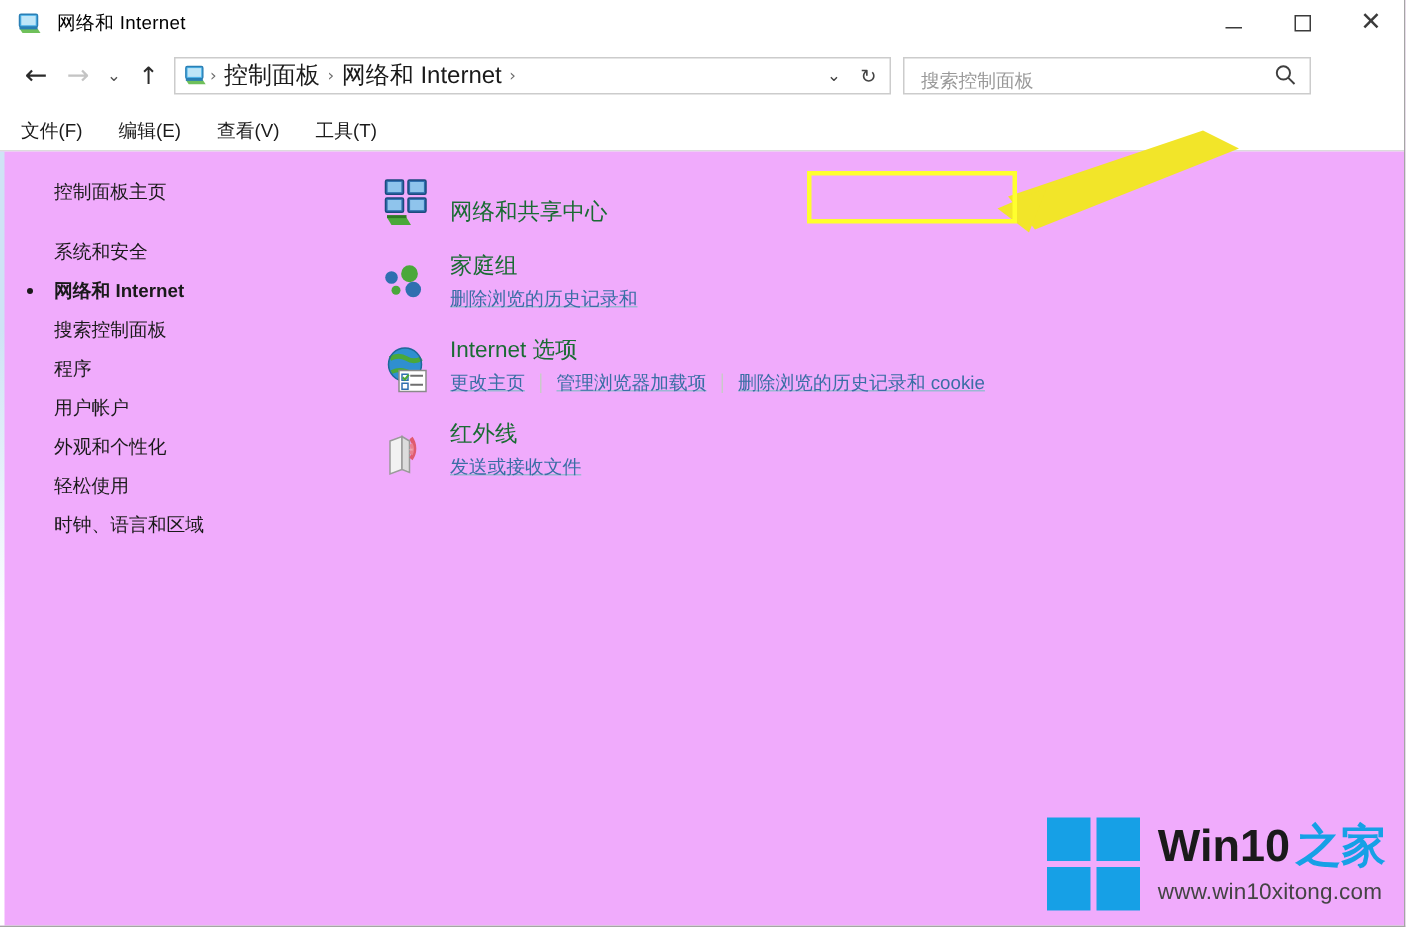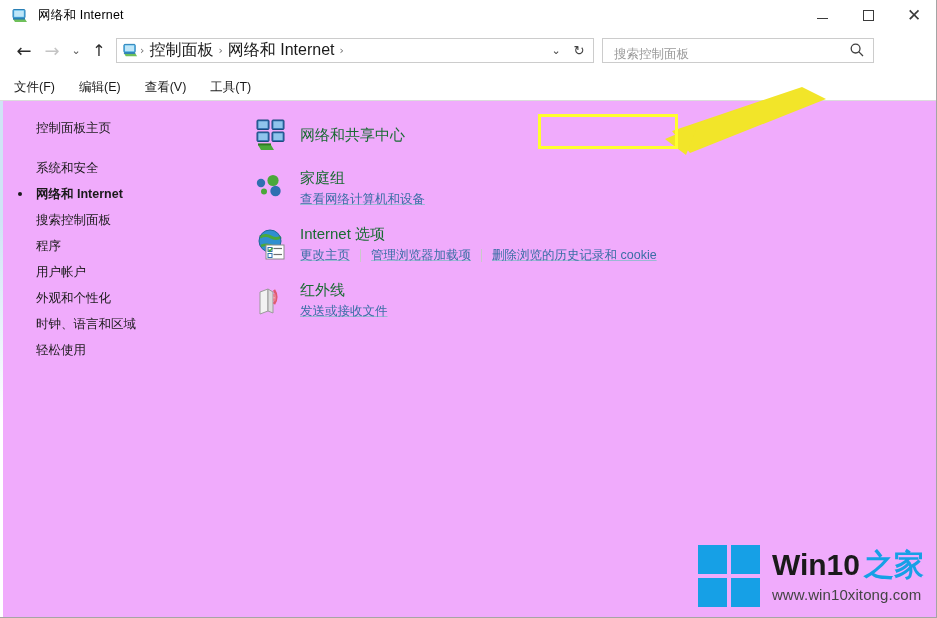--- a/index.html
+++ b/index.html
@@ -162,21 +162,21 @@
     width: 4px; height: 4px; border-radius: 50%;
     background: #1a1a1a;
   }
   #side-gap { height: 14px; }
 
   
   #main {
     flex: 1; padding-top: 14px; position: relative;
   }
   .category {
-    display: flex; align-items: center;
+    display: flex; align-items: flex-end;
     padding: 0 0 14px 15px;
     position: relative;
   }
   .cat-icon {
     width: 34px; height: 34px; flex: none;
     margin-top: 3px; position: relative;
   }
   .cat-body { margin-left: 11px; padding-top: 1px; }
   .cat-title {
     font-size: 15px; color: #1a6b33;
@@ -317,22 +317,22 @@
 
     <div id="sidebar">
       <div class="side-item link">控制面板主页</div>
       <div id="side-gap"></div>
       <div class="side-item link">系统和安全</div>
       <div class="side-item active">网络和 Internet</div>
       <div class="side-item link">搜索控制面板</div>
       <div class="side-item link">程序</div>
       <div class="side-item link">用户帐户</div>
       <div class="side-item link">外观和个性化</div>
+      <div class="side-item link">轻松使用</div>
       <div class="side-item link">时钟、语言和区域</div>
-      <div class="side-item link">轻松使用</div>
     </div>
 
     <div id="main">
 
       <div class="category">
         <div class="cat-icon">
           <svg width="34" height="34" viewBox="0 0 34 34">
             <g>
               <rect x="2" y="2" width="12" height="9.5" rx="1" fill="#2f6fb0" stroke="#1c4a7d" stroke-width="1"></rect>
               <rect x="3.4" y="3.3" width="9.2" height="6.8" fill="#8fc4ec"></rect>
@@ -357,21 +357,21 @@
           <svg width="34" height="34" viewBox="0 0 34 34">
             <circle cx="6" cy="11" r="4.2" fill="#2f6fb0"></circle>
             <circle cx="18" cy="8.5" r="5.6" fill="#4aa83a"></circle>
             <circle cx="20.5" cy="19" r="5.2" fill="#2f6fb0"></circle>
             <circle cx="9" cy="19.5" r="3" fill="#4aa83a"></circle>
           </svg>
         </div>
         <div class="cat-body">
           <div class="cat-title">家庭组</div>
           <div class="cat-links">
-            <span class="cat-link">查看网络计算机和设备</span>
+            <span class="cat-link">删除浏览的历史记录和</span>
           </div>
         </div>
       </div>
 
       <div class="category">
         <div class="cat-icon">
           <svg width="34" height="34" viewBox="0 0 34 34">
             <circle cx="15" cy="13" r="11" fill="#2f8fd0"></circle>
             <path d="M5 9 Q11 6 16 9 Q21 12 26 9" stroke="#4aa83a" stroke-width="3.2" fill="none"></path>
             <path d="M6 18 Q13 15 19 19 Q23 21 25 19" stroke="#4aa83a" stroke-width="2.6" fill="none"></path>

